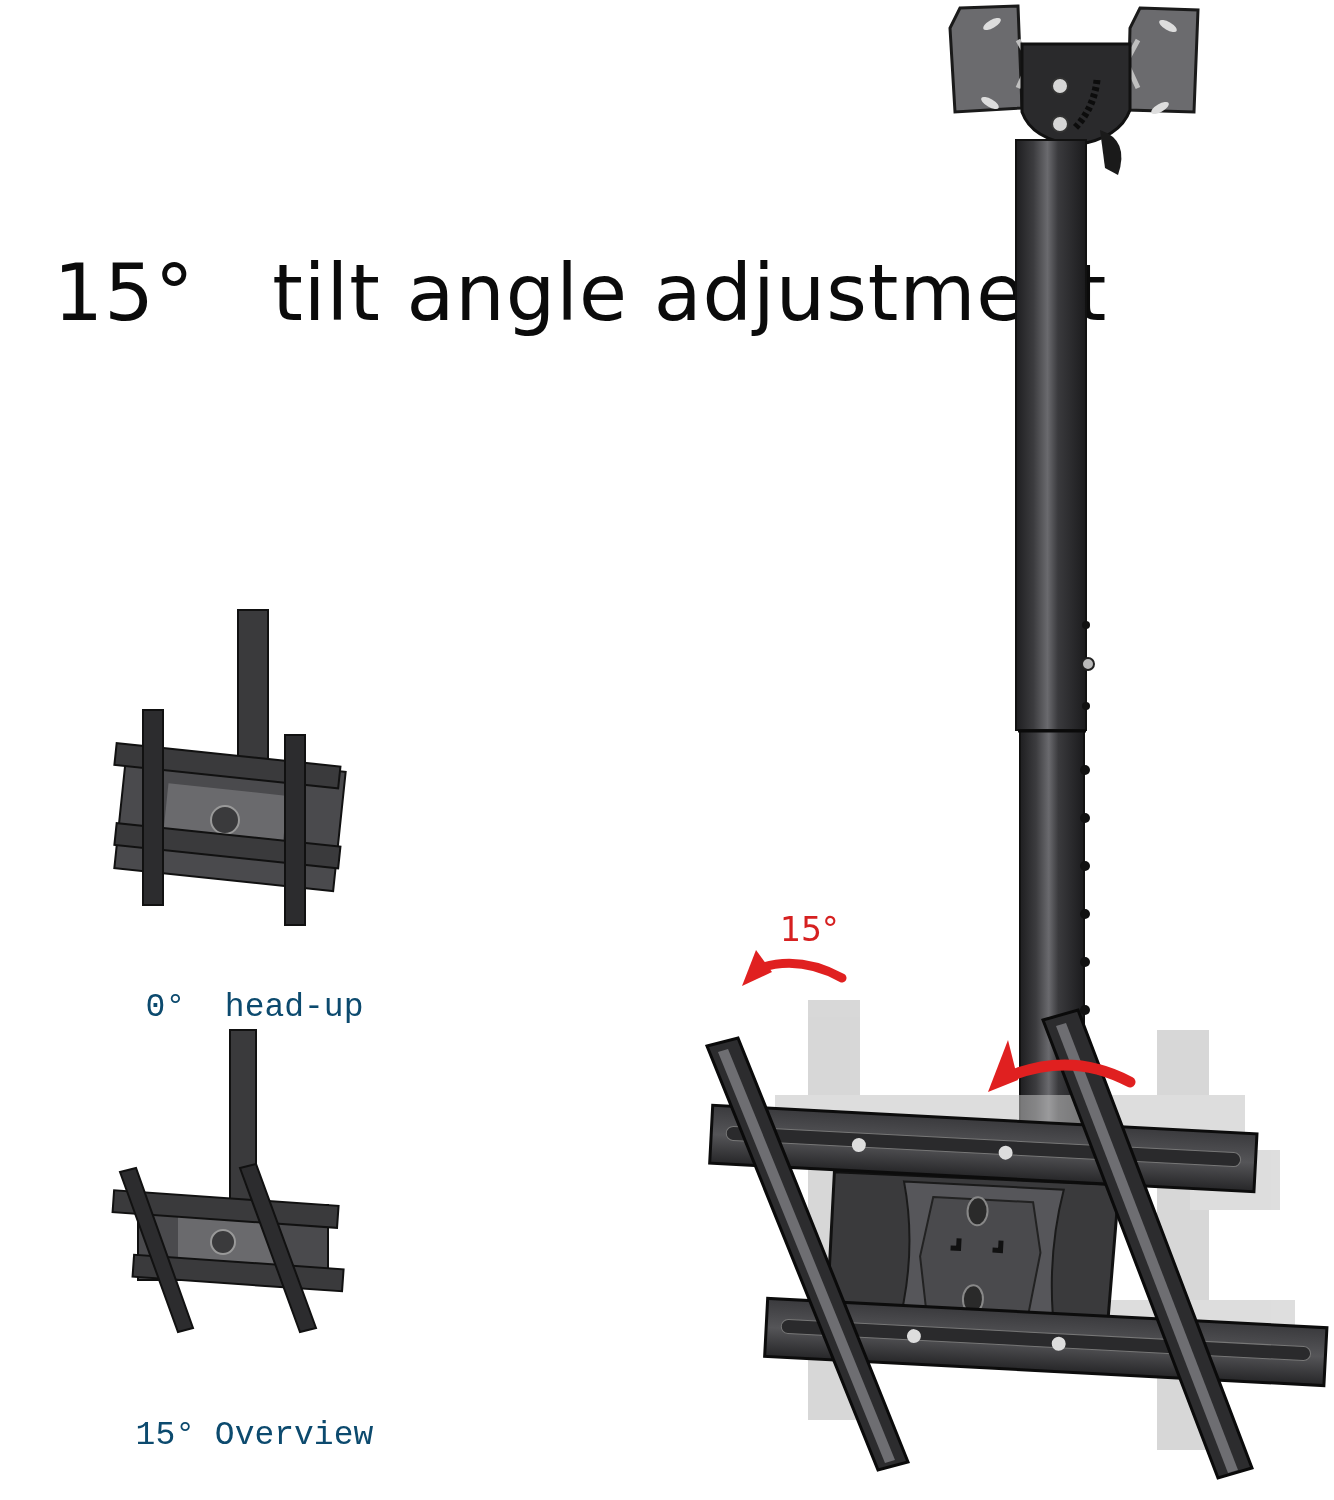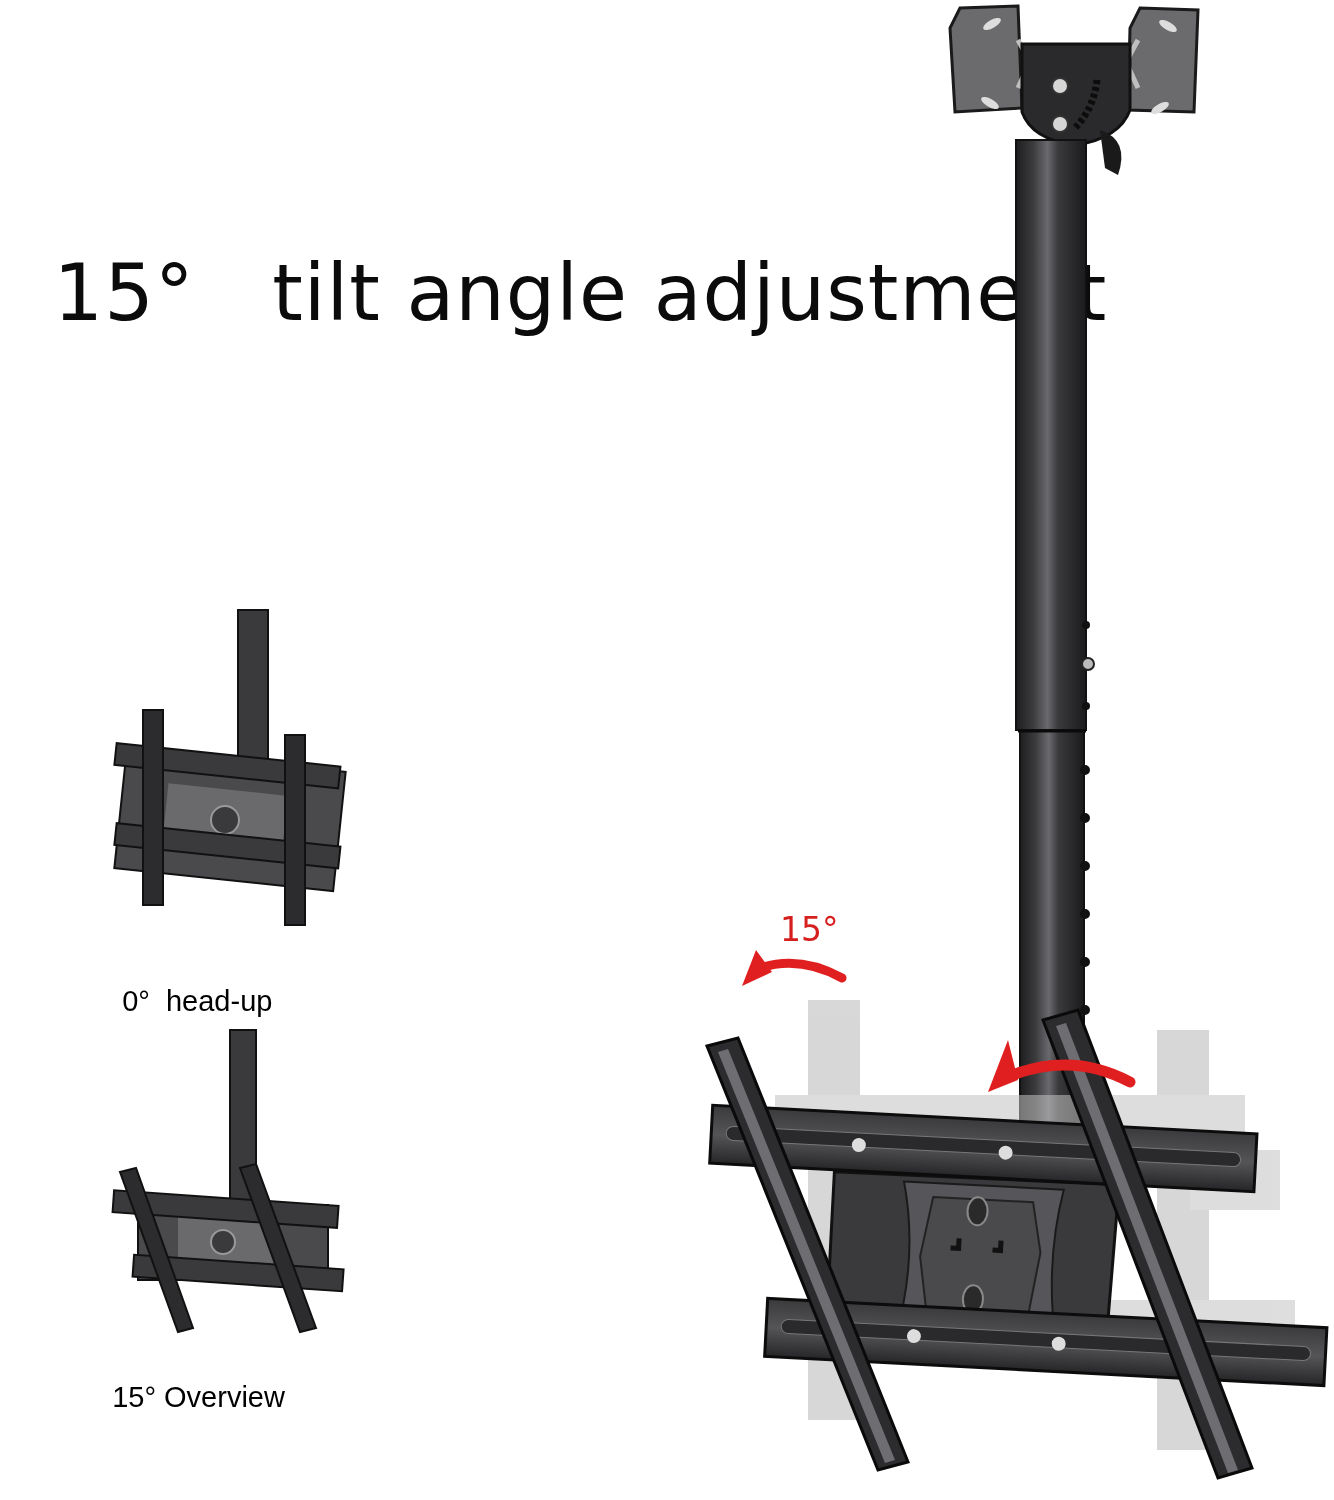--- a/index.html
+++ b/index.html
@@ -6,25 +6,25 @@
     html, body { width: 1334px; height: 1500px; background: #ffffff; overflow: hidden; }
     body { position: relative; font-family: "DejaVu Sans", sans-serif; color: #111; }
     .abs { position: absolute; }
     .headline {
       left: 2px; top: 158px;
       font-size: 78px; font-weight: normal; letter-spacing: 1px;
       font-family: "DejaVu Sans", sans-serif; color: #0b0b0b;
       white-space: pre;
     }
     .caption {
-      font-size: 29px; color: #000000; white-space: pre;
-      font-family: Liberation Sans, sans-serif;
+      font-size: 33px; color: #0c4a6e; white-space: pre;
+      font-family: Liberation Mono, monospace;
     }
     .cap1 { left: 106px; top: 952px; }
-    .cap2 { left: 96px; top: 1348px; }
+    .cap2 { left: 96px; top: 1380px; }
     .red-label {
       left: 780px; top: 910px; font-size: 33px; color: #d62020;
       font-family: "DejaVu Sans", sans-serif;
     }
     svg { position: absolute; overflow: visible; }
   </style>
 </head>
 <body>
 
 <div class="abs headline">

